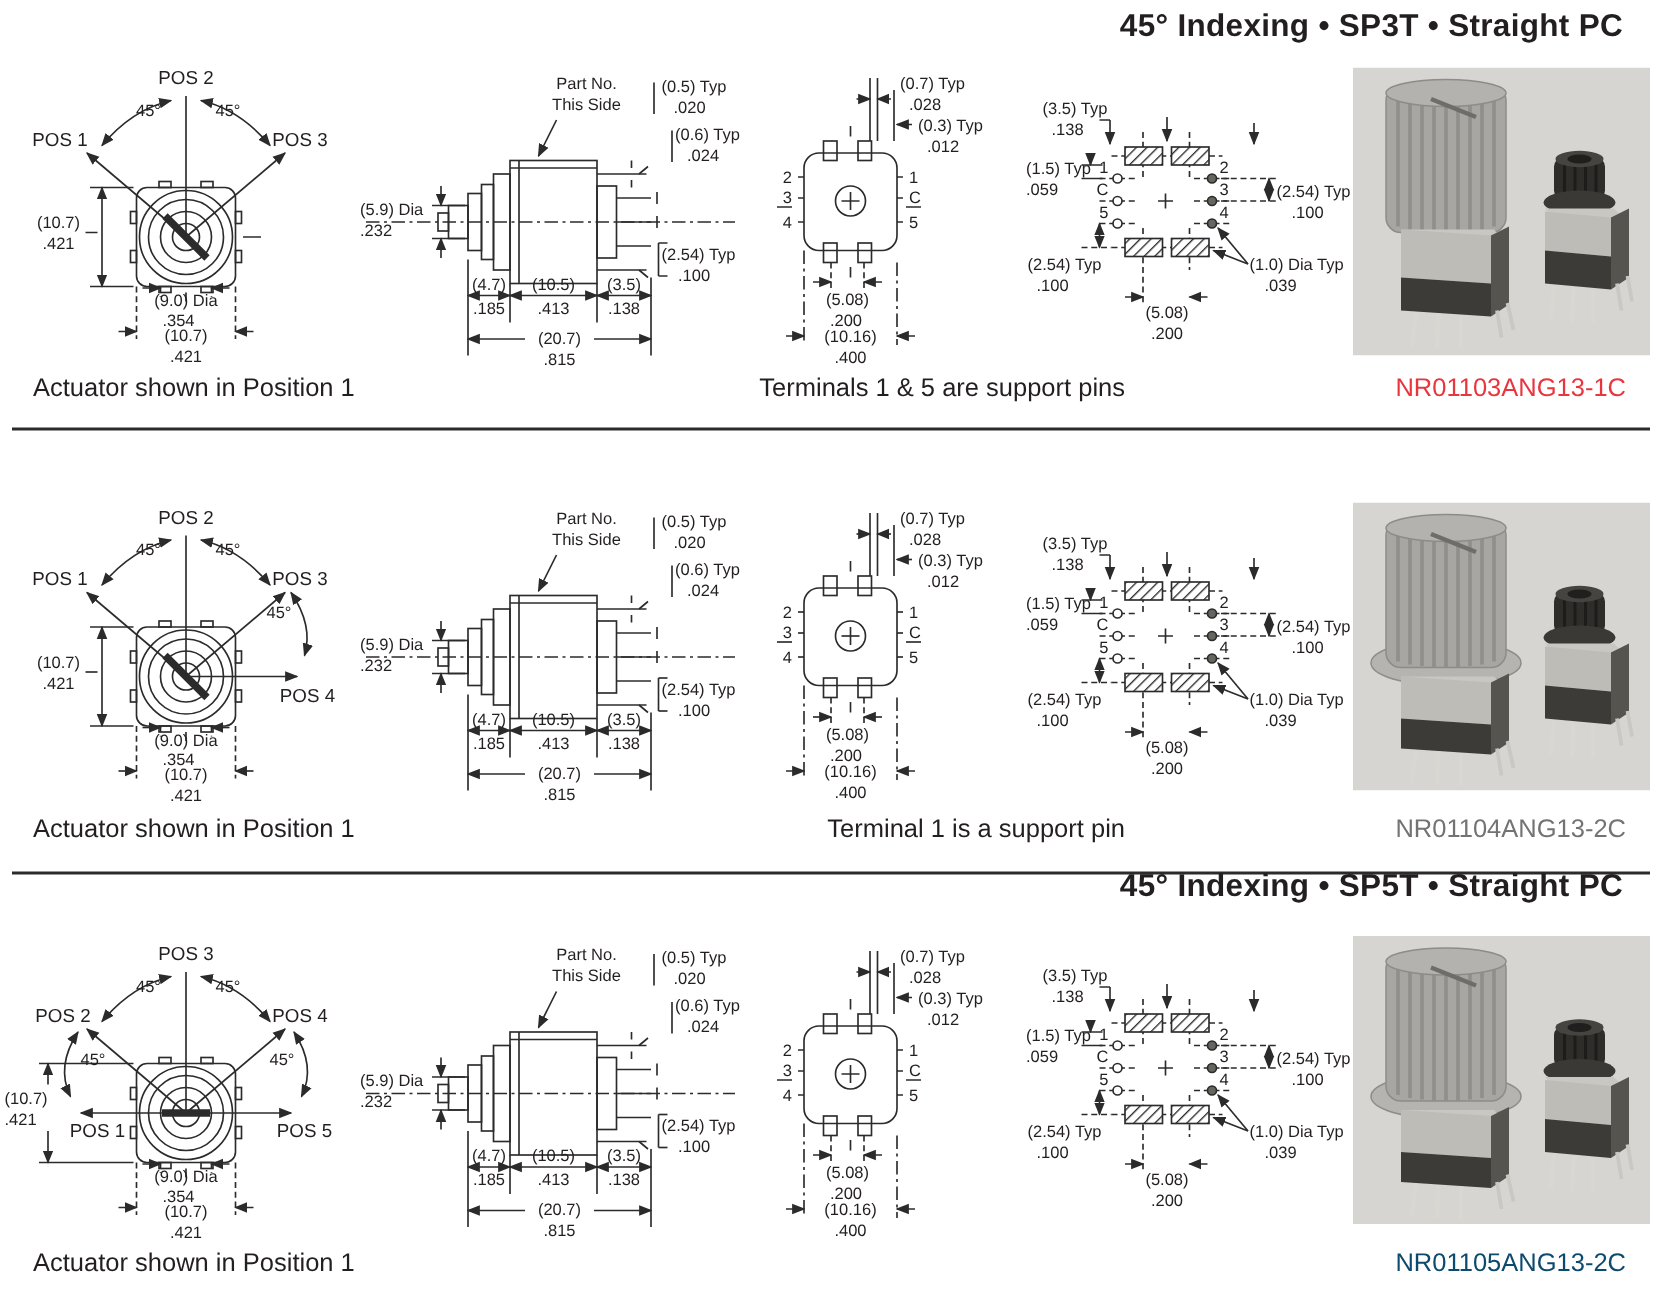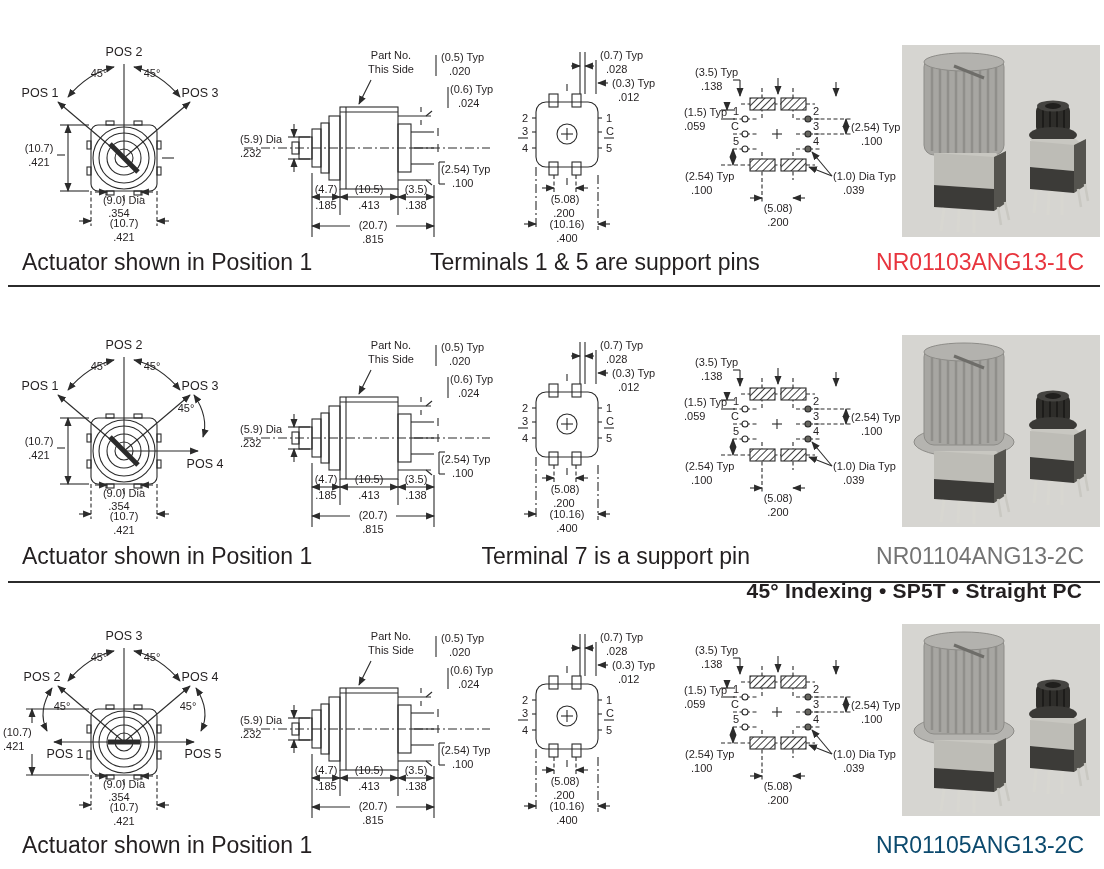--- a/index.html
+++ b/index.html
@@ -4,21 +4,21 @@
 <style>
   html,body{margin:0;padding:0;background:#fff;font-family:"Liberation Sans",sans-serif;color:#231f20}
   .page{position:relative;width:1104px;height:869px;overflow:hidden;background:#fff}
   .section{position:absolute;left:0;width:1104px}
   #s1{top:0;height:287px}
   #s2{top:287px;height:296px}
   #s3{top:574px;height:318px}
   .divider{position:absolute;left:8px;right:4px;bottom:0;border-bottom:2.5px solid #2b2b2b}
   .title{position:absolute;right:22px;font-size:21px;font-weight:700;letter-spacing:.2px;white-space:nowrap}
   #s1 .title{top:6px}#s2 .title{top:8px}#s3 .title{top:5px}
-  .caption{position:absolute;font-size:23px;white-space:nowrap}
+  .caption{position:absolute;font-size:17px;white-space:nowrap}
   .act{left:22px}
   .term{left:430px;width:320px;text-align:right}
   .pn{right:20px;font-weight:400;color:#e8353e}
   #s1 .caption{top:249px}#s2 .caption{top:256px}#s3 .caption{top:258px}
   .dwg{position:absolute}
   svg text{fill:#231f20;font-size:11px;font-family:"Liberation Sans",sans-serif}
   svg text.tp{font-size:12.5px}
   g.k{stroke:#2b2b2b;fill:none;stroke-width:1.1;stroke-linecap:butt}
   .dsh{stroke-dasharray:4 2.5}
   .cl{stroke-dasharray:9 3 2 3}
@@ -35,20 +35,21 @@
     <pattern id="hatch" width="5" height="5" patternUnits="userSpaceOnUse" patternTransform="rotate(45)">
       <rect width="5" height="5" fill="#fff"></rect>
       <line x1="0" y1="0" x2="0" y2="5" stroke="#2b2b2b" stroke-width="1.8"></line>
     </pattern>
   </defs>
 </svg>
 
 <div class="page">
 
 <div class="section" id="s1">
+  <div class="title">45° Indexing • SP3T • Straight PC</div>
 
   <svg class="dwg" style="left:2px;top:40px" width="235" height="207" viewBox="0 0 235 207">
     <g class="k">
       <line x1="122" y1="24" x2="122" y2="118"></line>
       <line x1="122" y1="118" x2="56" y2="62" marker-end="url(#ah)"></line>
       <line x1="122" y1="118" x2="188" y2="62" marker-end="url(#ah)"></line>
       <path d="M112,27 Q86,33 66,57" marker-start="url(#ah)" marker-end="url(#ah)"></path>
       <path d="M132,27 Q158,33 178,57" marker-start="url(#ah)" marker-end="url(#ah)"></path>
       <rect x="89" y="85" width="66" height="66" rx="7"></rect>
       <rect x="104" y="81" width="8" height="4"></rect>
@@ -593,21 +594,21 @@
       <polygon points="172,100 184,94 184,140 172,148" fill="#55544f"></polygon>
       <line x1="134" y1="146" x2="132" y2="168" stroke="#d8d7d1" stroke-width="3"></line>
       <line x1="147" y1="147" x2="146" y2="170" stroke="#d8d7d1" stroke-width="3"></line>
       <line x1="160" y1="148" x2="160" y2="170" stroke="#d8d7d1" stroke-width="3"></line>
       <line x1="176" y1="144" x2="179" y2="162" stroke="#c9c8c2" stroke-width="2.5"></line>
       <line x1="183" y1="139" x2="186" y2="156" stroke="#c9c8c2" stroke-width="2.5"></line>
     </g>
   </svg>
 
   <div class="caption act">Actuator shown in Position 1</div>
-  <div class="caption term">Terminal 7 is a support pin</div>
+  <div class="caption term">Terminal 1 is a support pin</div>
   <div class="caption pn" style="color: #737373;">NR01104ANG13-2C</div>
   <div class="divider"></div>
 </div>
 
 <div class="section" id="s3">
   <div class="title">45° Indexing • SP5T • Straight PC</div>
 
   <svg class="dwg" style="left:2px;top:50px" width="235" height="207" viewBox="0 0 235 207">
     <g class="k">
       <line x1="122" y1="24" x2="122" y2="118"></line>

